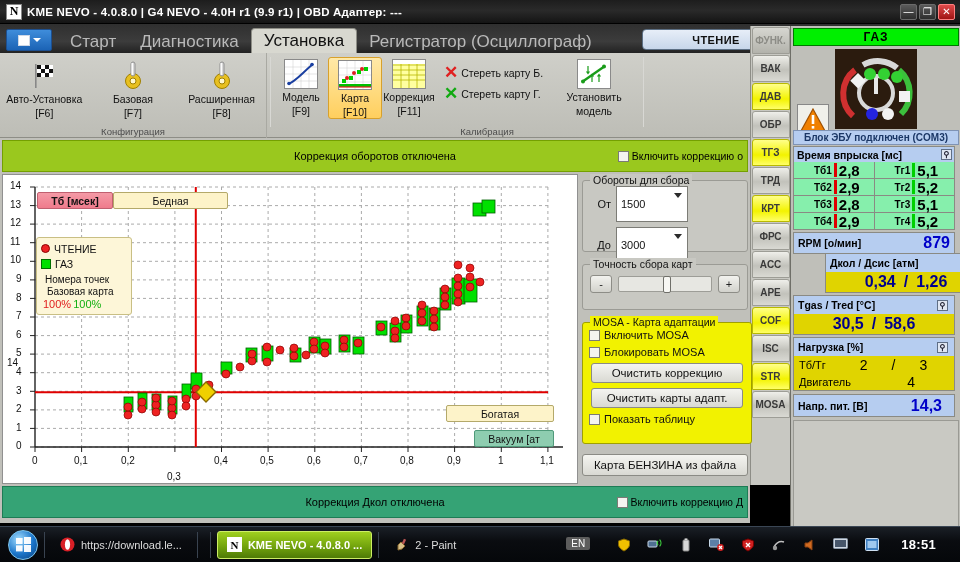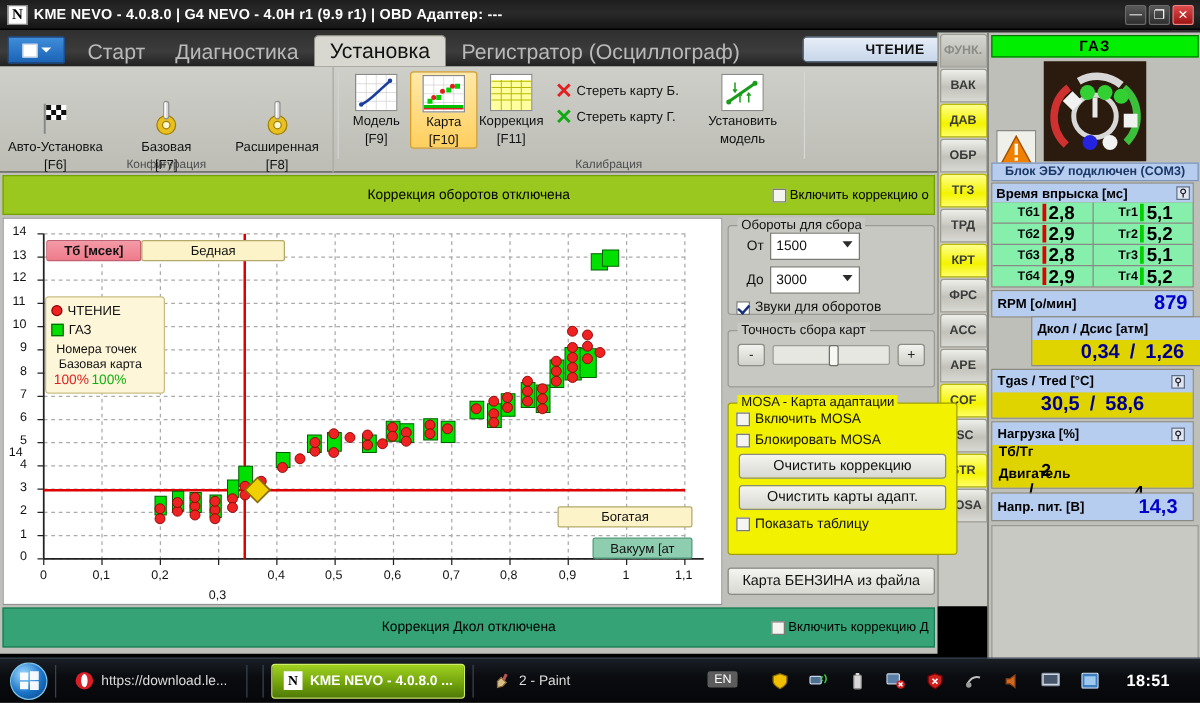--- a/index.html
+++ b/index.html
@@ -58,21 +58,21 @@
     font-weight:bold;font-size:11px;color:#111;letter-spacing:.4px;
   }
 
   
   .ribbon{
     position:absolute;left:0;top:53px;width:750px;height:85px;
     background:linear-gradient(to bottom,#cfcfc9,#bdbdb6);
     border-bottom:1px solid #8d8d86;
     display:flex;
   }
-  .rgroup{ position:relative;height:85px;display:flex;align-items:flex-end;padding-top:4px;}
+  .rgroup{ position:relative;height:85px;display:flex;align-items:flex-start;padding-top:4px;}
   .rgroup + .rgroup{ border-left:1px solid #a9a9a2; }
   .glabel{
     position:absolute;bottom:1px;left:0;width:100%;text-align:center;
     font-size:9.5px;color:#4d4d4d;
   }
   .ritem{
     width:84px;display:flex;flex-direction:column;align-items:center;gap:2px;
     font-size:10.5px;color:#111;text-align:center;line-height:12px;padding-top:2px;
   }
   .ritem.small{ width:54px; font-size:10.5px;}
@@ -142,21 +142,21 @@
   .rowline{
     background:#b6cdf0;height:18px;display:flex;align-items:center;padding:0 4px;
     font-weight:bold;font-size:10.5px;color:#000;
   }
   .rowline .big{ margin-left:auto;font-size:16px;color:#0000c8;}
   .yellowval{
     background:#e0d400;height:20px;display:flex;align-items:center;justify-content:center;gap:8px;
     font-size:16px;font-weight:bold;color:#00008c;
   }
   .ld-grid{ background:#e0d400; }
-  .ld-row{ display:flex;height:17px;padding:0 5px;font-weight:bold;font-size:11px;color:#000;flex-direction:column;}
+  .ld-row{ display:flex;align-items:center;height:17px;padding:0 5px;font-weight:normal;font-size:11px;color:#000;}
   .ld-row .v{ font-size:14px;color:#000;}
   .emptybox{
     position:absolute;left:2px;top:394px;width:166px;height:112px;background:#c9c9c3;
     border:1px solid #9a9a94;
   }
 
   
   .main{
     position:absolute;left:0;top:138px;width:750px;height:385px;background:#c0c0ba;
   }
@@ -209,21 +209,21 @@
     position:absolute;left:582px;top:36px;width:166px;height:310px;
   }
   .grpbox{
     position:absolute;border:1px solid #9b9b95;border-radius:3px;background:#c8c8c2;
   }
   .grptitle{
     position:absolute;top:-7px;left:7px;background:#c8c8c2;padding:0 3px;font-size:10.5px;color:#111;
   }
   .fieldrow{ display:flex;align-items:center;gap:5px;margin:5px 6px 0 6px;font-size:11px;color:#111;}
   .combo{
-    width:72px;height:22px;background:#fff;border:1px solid #7c7c76;
+    width:72px;height:36px;background:#fff;border:1px solid #7c7c76;
     display:flex;align-items:center;padding-left:4px;font-size:11px;color:#111;position:relative;
   }
   .combo .cv{
     position:absolute;right:5px;top:6px;width:0;height:0;
     border-left:4px solid transparent;border-right:4px solid transparent;border-top:5px solid #2b2b2b;
   }
   .chkrow{ display:flex;align-items:center;gap:4px;margin:5px 6px 0 6px;font-size:11px;color:#111;}
   .sliderrow{ display:flex;align-items:center;gap:6px;margin:10px 7px 0 7px;}
   .sbtn{
     width:22px;height:18px;background:linear-gradient(to bottom,#f2f2ee,#d2d2cc);
@@ -863,21 +863,21 @@
         <div class="grptitle">Точность сбора карт</div>
         <div class="sliderrow">
           <span class="sbtn">-</span>
           <span class="strack">
             <span class="sthumb"></span>
           </span>
           <span class="sbtn">+</span>
         </div>
       </div>
 
-      <div class="mosa" style="left:0;top:148px;width:184px;height:122px;">
+      <div class="mosa" style="left:0;top:148px;width:170px;height:122px;">
         <div class="grptitle">MOSA - Карта адаптации</div>
         <div class="chkrow" style="margin-top:6px;">
           <span class="cb"></span>
           <span>Включить MOSA</span>
         </div>
         <div class="chkrow">
           <span class="cb"></span>
           <span>Блокировать MOSA</span>
         </div>
         <div class="pbtn" style="margin:5px 8px 0 8px;">Очистить коррекцию</div>

